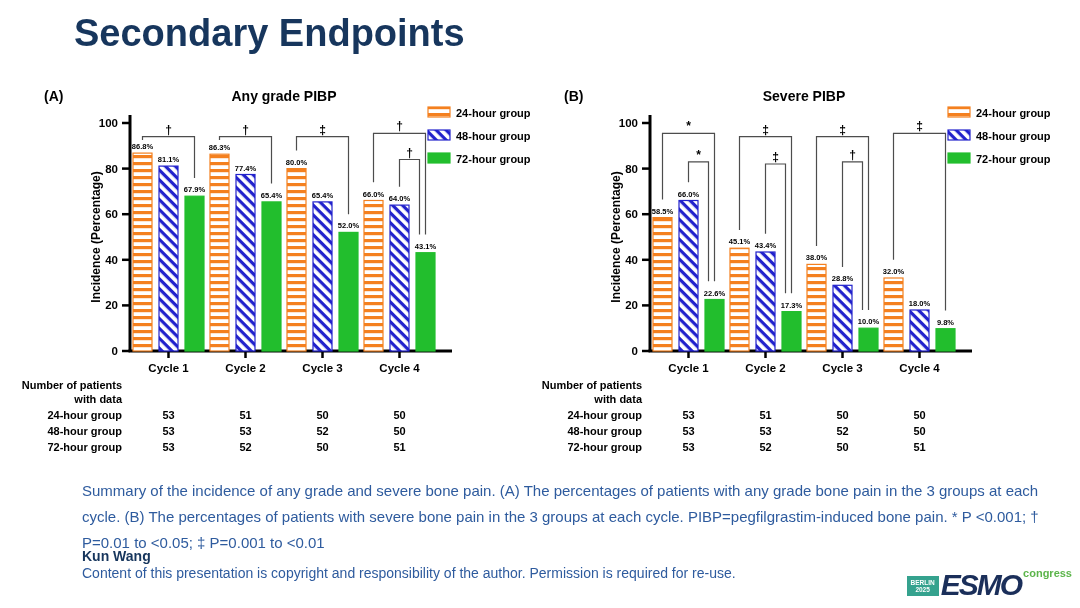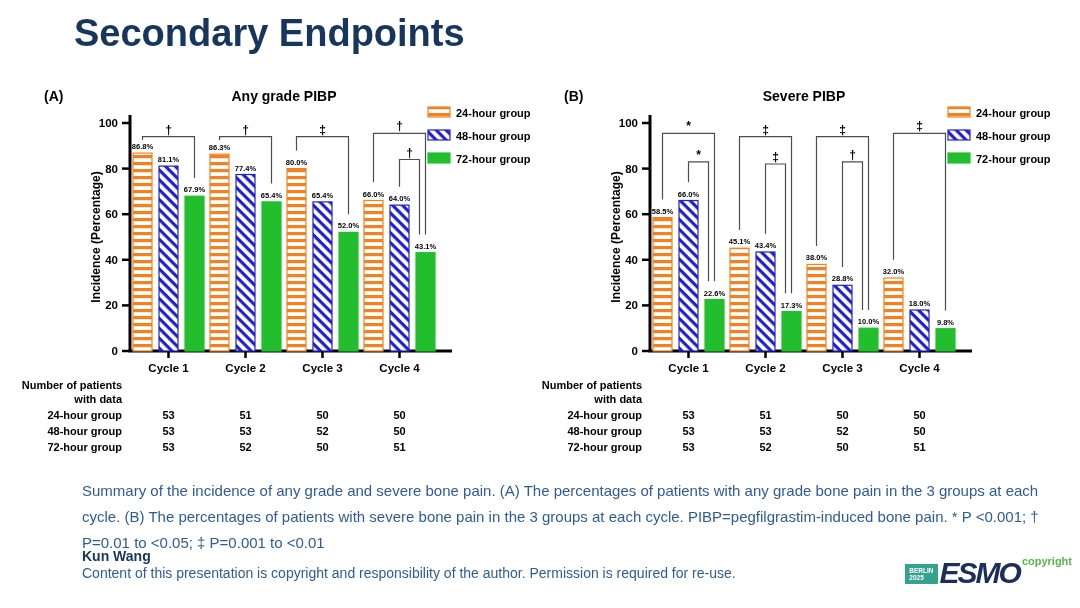--- a/index.html
+++ b/index.html
@@ -7,21 +7,21 @@
          font-family:"Liberation Sans",sans-serif;}
   .slide-title{position:absolute;left:74px;top:12px;margin:0;font-size:38px;font-weight:bold;
                color:#17365D;letter-spacing:0px;}
   .chart-block{position:absolute;top:83px;}
   #chartA{left:18px;}
   #chartB{left:538px;}
   .summary{position:absolute;left:82px;top:478px;width:965px;margin:0;
            font-size:15px;line-height:26px;color:#2E5B9E;}
   .author{position:absolute;left:82px;top:548px;font-size:14px;font-weight:bold;color:#17365D;}
   .copyright{position:absolute;left:82px;top:565px;font-size:14px;color:#2E5B9E;}
-  .logo{position:absolute;right:8px;top:556px;display:flex;align-items:flex-start;}
+  .logo{position:absolute;right:8px;top:568px;display:flex;align-items:flex-start;text-align:center;}
   .logo .badge{background:#35A28E;color:#fff;display:flex;flex-direction:column;justify-content:center;
                padding:3px 4px;margin-top:8px;font-size:6.5px;font-weight:bold;line-height:7px;}
   .logo .brand{color:#1B2F5A;font-size:30px;font-weight:bold;letter-spacing:-2px;
                font-style:italic;margin-left:2px;line-height:34px;}
   .logo .congress{color:#5CB54B;font-size:11px;font-weight:bold;margin-left:2px;line-height:11px;}
   
   svg .panel{font:bold 14px "Liberation Sans",sans-serif;fill:#000;}
   svg .ctitle{font:bold 14px "Liberation Sans",sans-serif;fill:#000;}
   svg .ylab{font:bold 12px "Liberation Sans",sans-serif;fill:#000;}
   svg .ticklab{font:bold 11.5px "Liberation Sans",sans-serif;fill:#000;}
@@ -240,15 +240,15 @@
 
   <div class="author">Kun Wang</div>
   <div class="copyright">Content of this presentation is copyright and responsibility of the author. Permission is required for re-use.</div>
 
   <div class="logo">
     <div class="badge">
       <span>BERLIN</span>
       <span>2025</span>
     </div>
     <span class="brand">ESMO</span>
-    <span class="congress">copyright</span>
+    <span class="congress">congress</span>
   </div>
 </div>
 
 </body></html>

